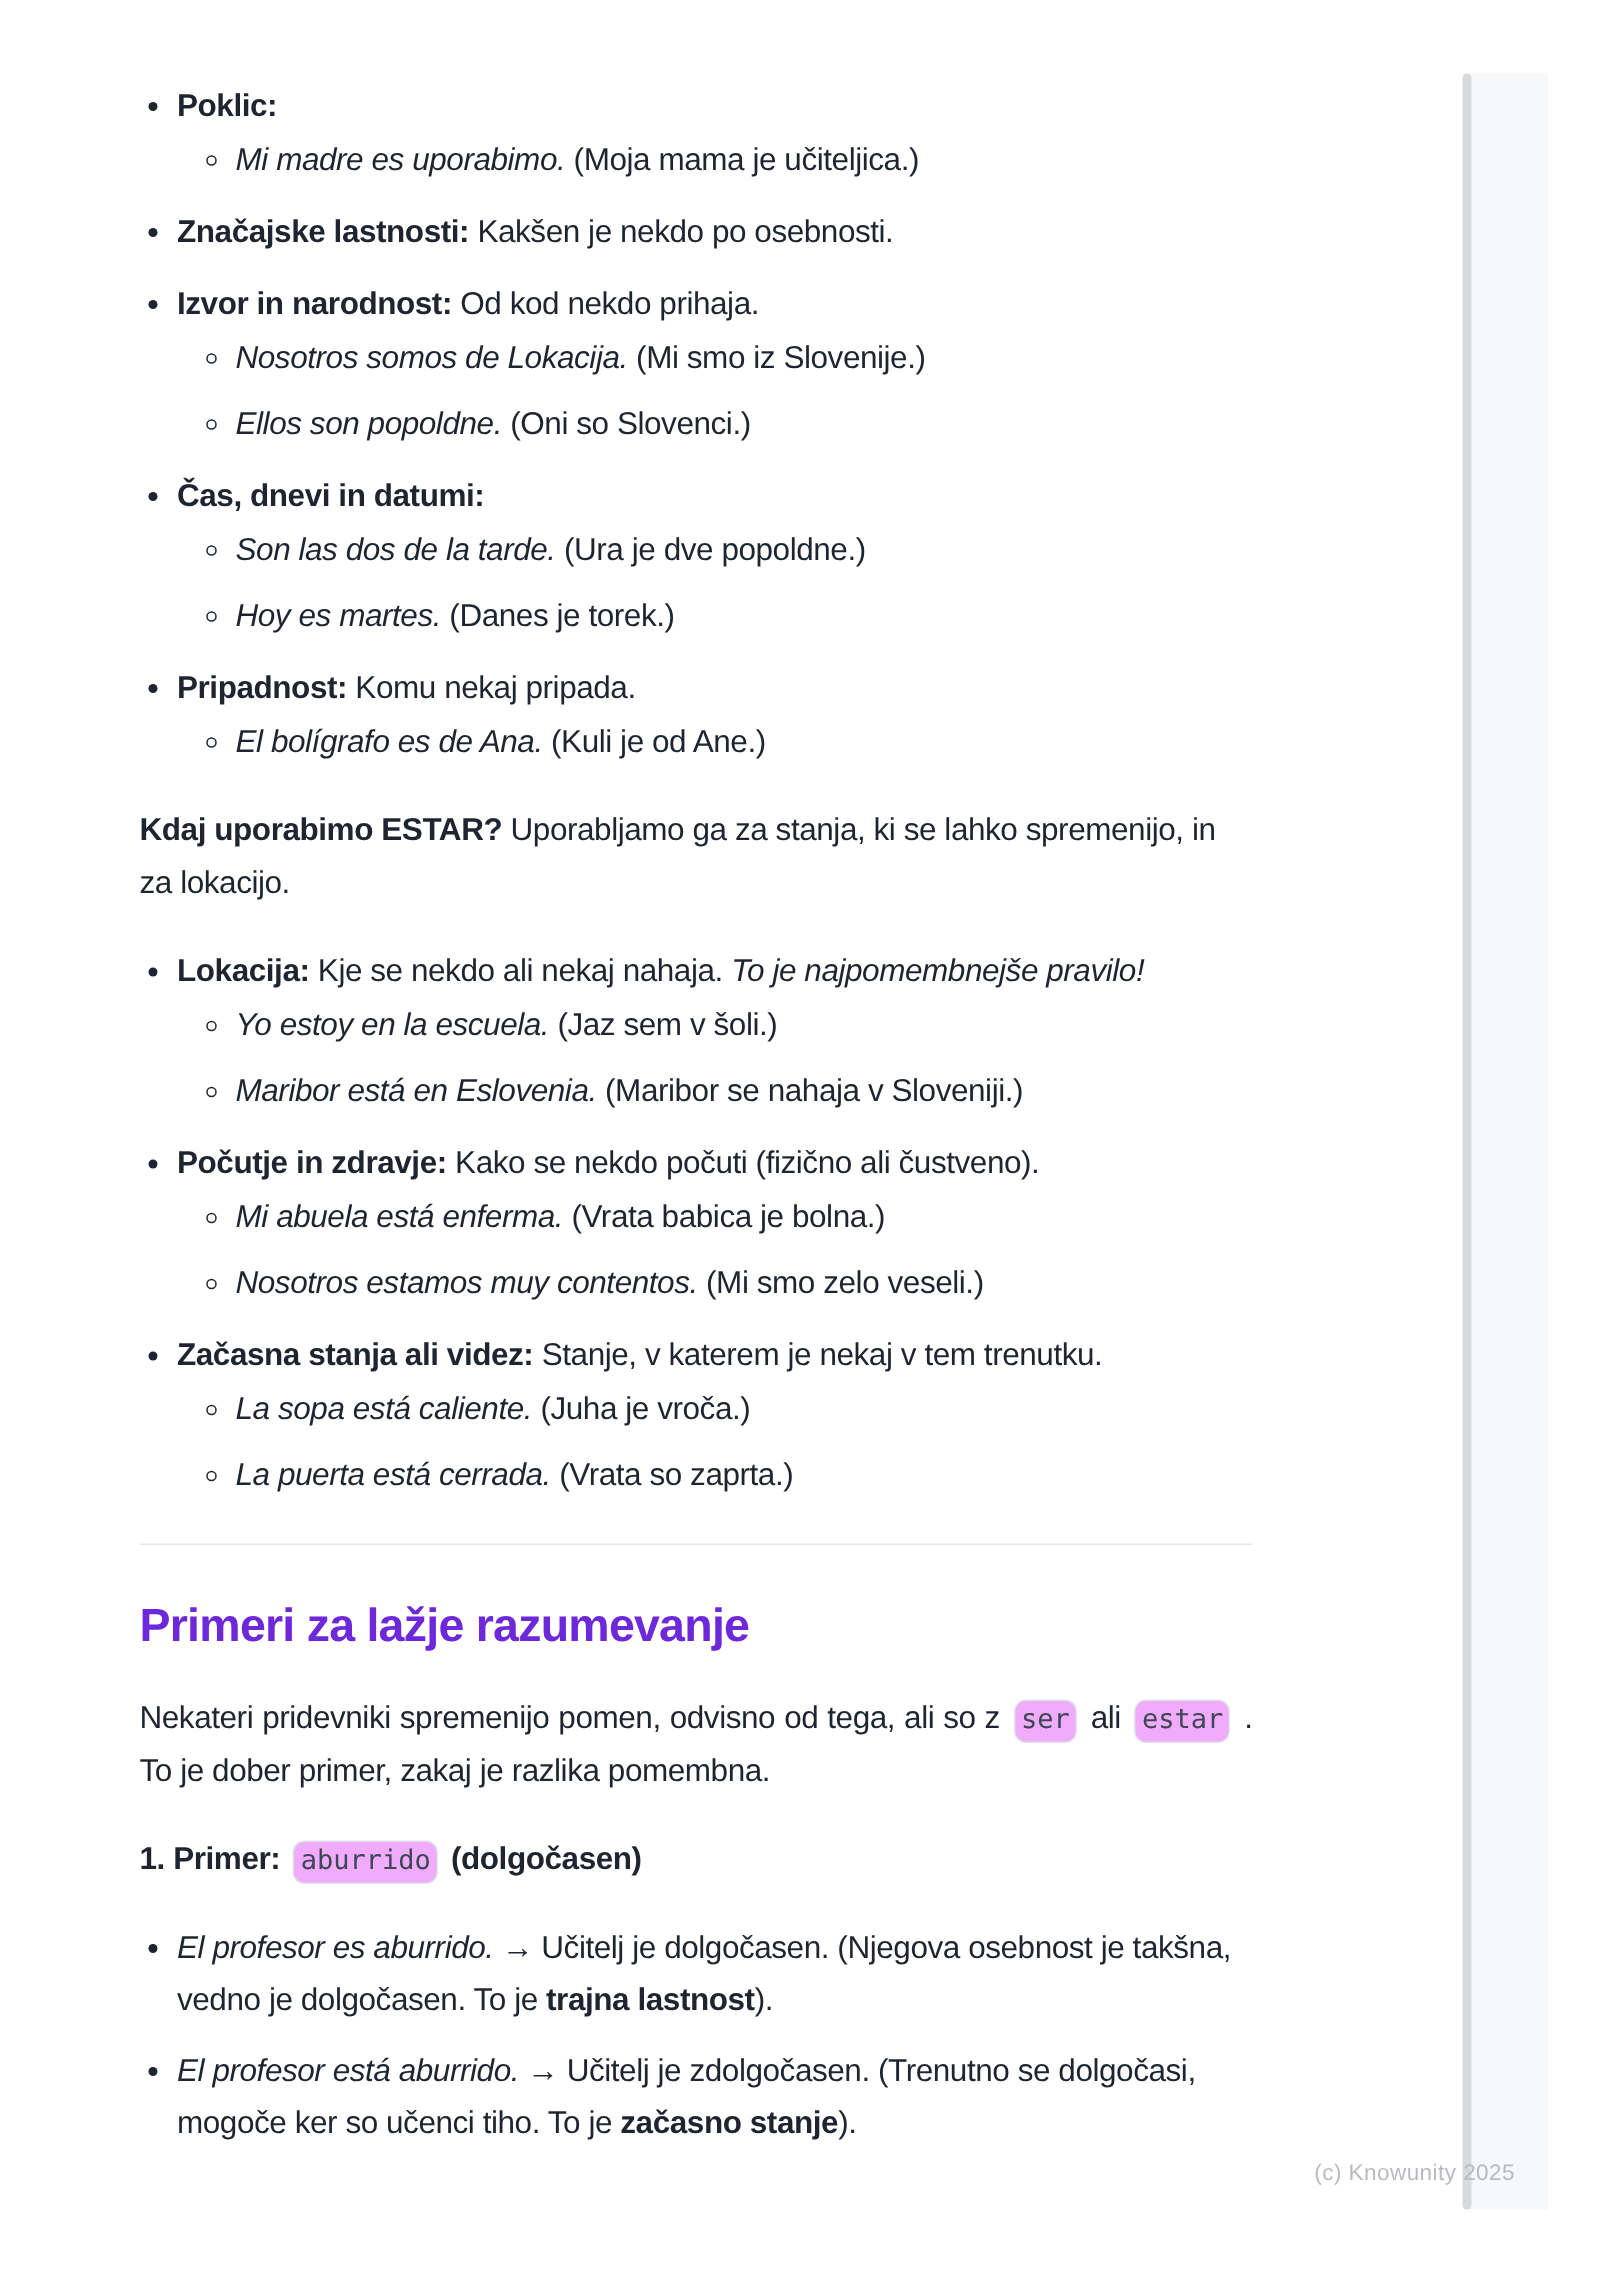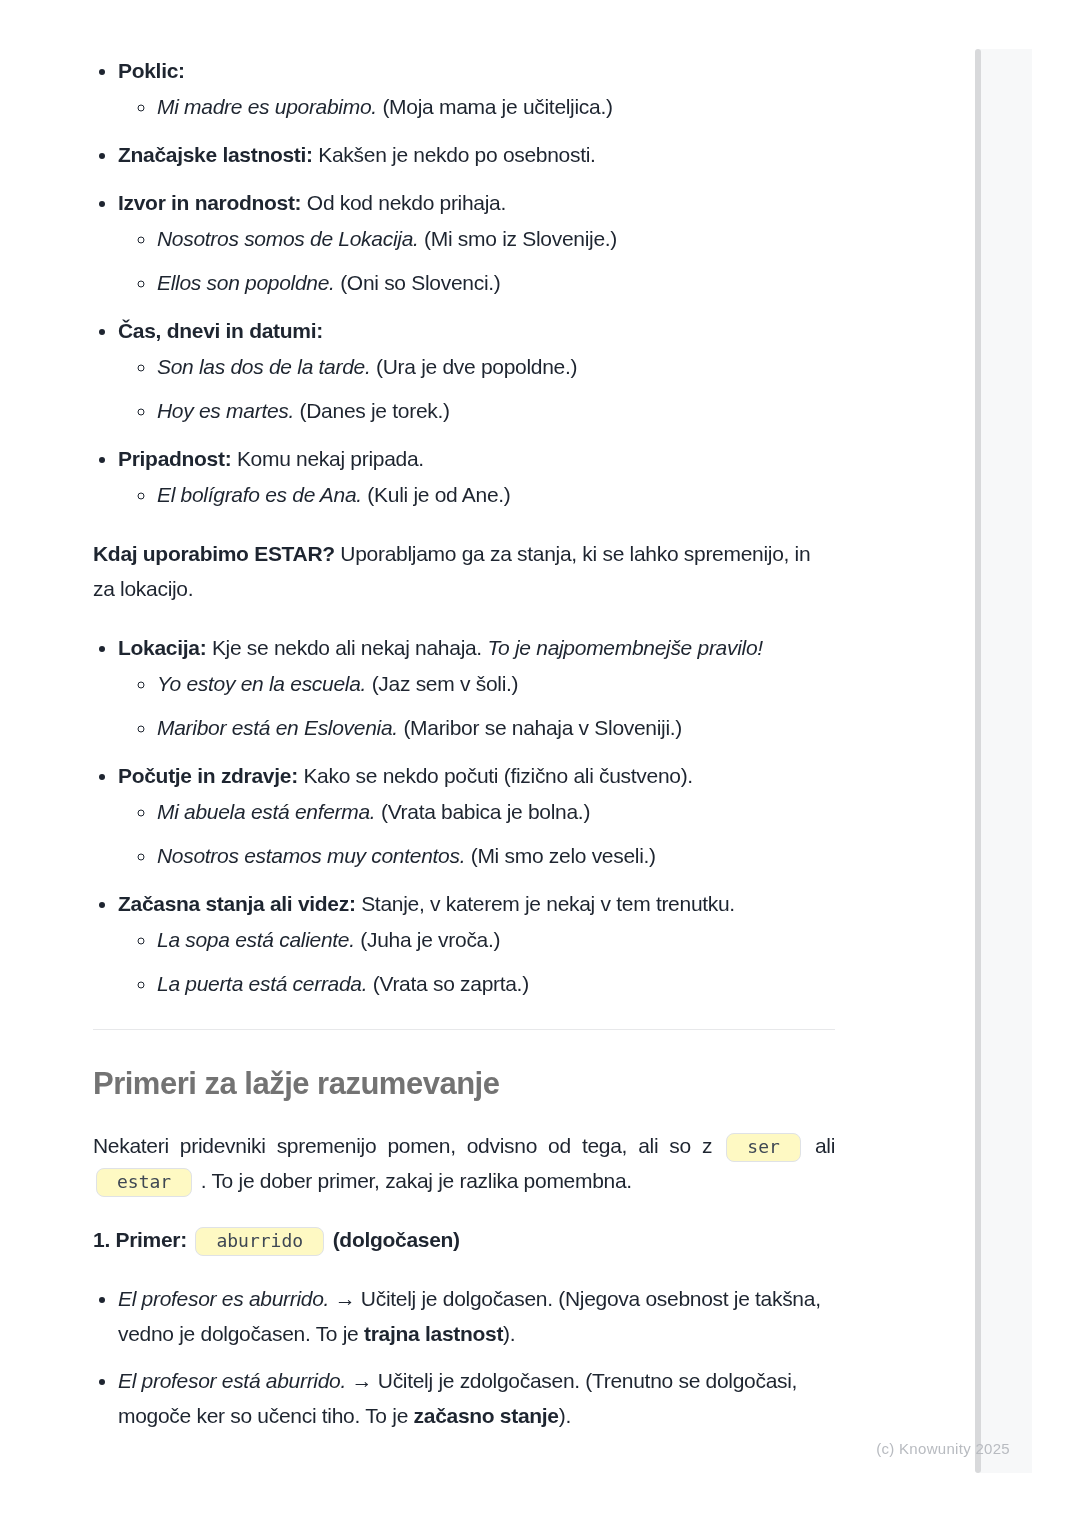--- a/index.html
+++ b/index.html
@@ -32,36 +32,36 @@
   ul.primer-list > li{margin-bottom:12px;}
   
   .seg-r{font-weight:400;font-style:normal;}
   .seg-b{font-weight:700;font-style:normal;}
   .seg-i{font-weight:400;font-style:italic;}
   .seg-bi{font-weight:400;font-style:italic;}
   .chip{
     font-family:"DejaVu Sans Mono",monospace;
     font-size:18px;line-height:22px;
     letter-spacing:0;
-    background:#fef9c3;
+    background:#f0abfc;
     border:1px solid #dfe2e6;
     border-radius:8px;
-    padding:2px 20px 3px;
+    padding:2px 4px 3px;
     color:#3e4753;
     display:inline-block;
     margin:0 3px;
     vertical-align:baseline;
   }
   .para{margin:24px 0;}
   .justified{text-align:justify;}
   .divider{border:none;border-top:1px solid #e7e8ea;margin:28px 0 0 0;}
   .muted-heading{
     font-size:31px;line-height:40px;
     font-weight:700;
-    color:#737373;
+    color:#6d28d9;
     letter-spacing:-0.5px;
     margin:34px 0 24px 0;
   }
   
   .scroll-track{
     position:absolute;
     left:980px;top:49px;
     width:52px;height:1424px;
     background:#f7f8f9;
   }

